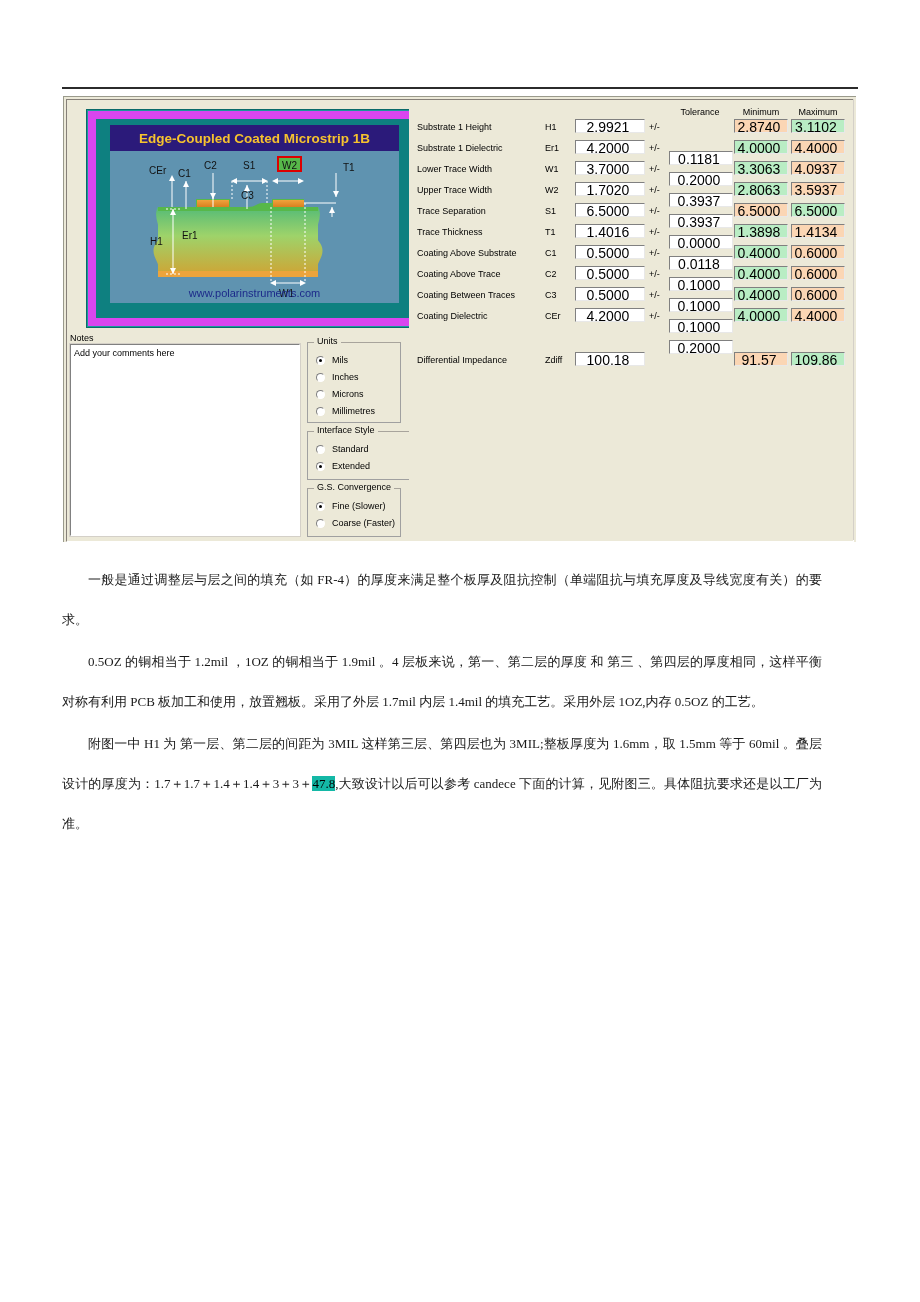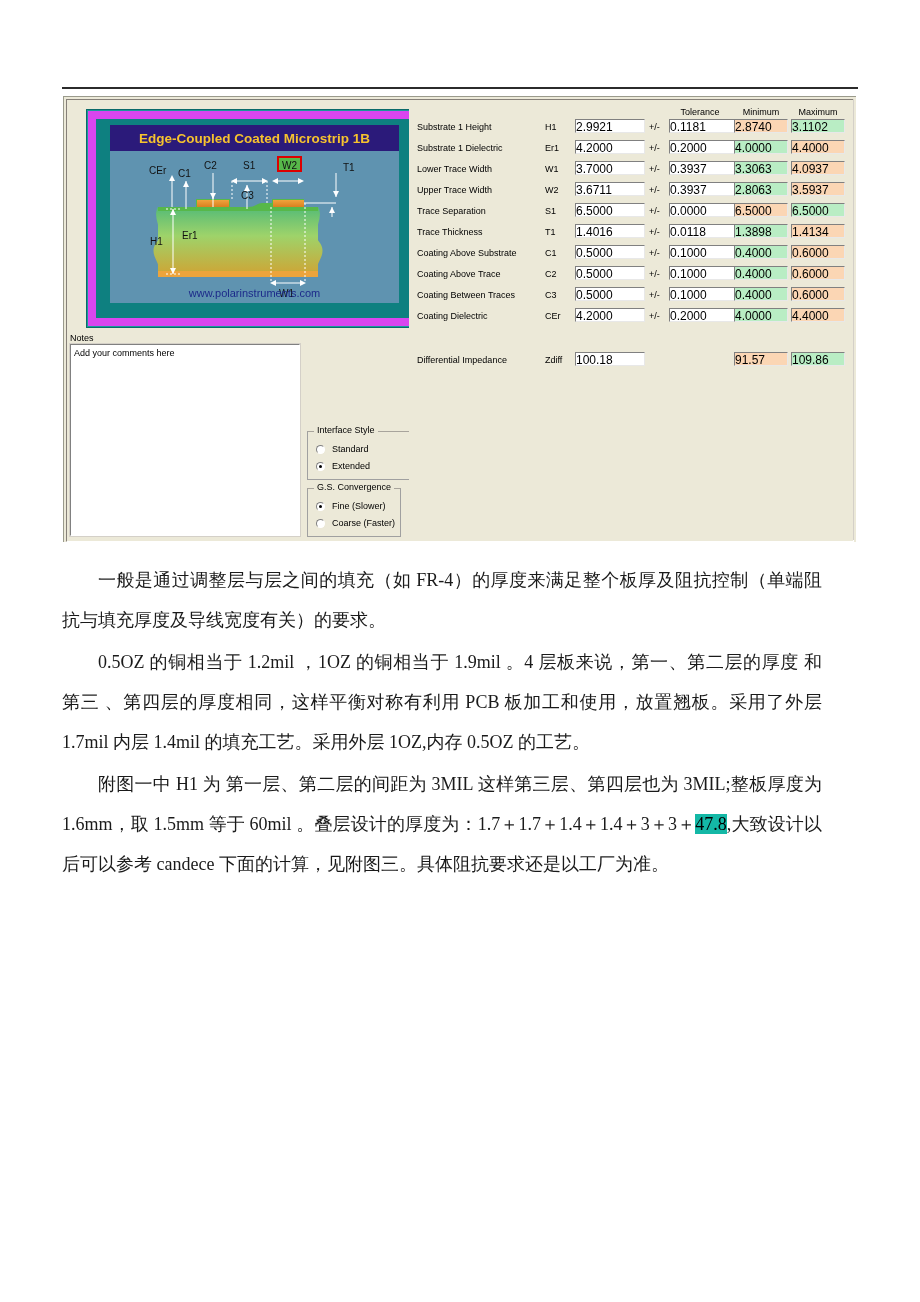--- a/index.html
+++ b/index.html
@@ -75,25 +75,25 @@
   .col-head{position:absolute;font-size:9px;color:#000;text-align:center;}
 
   .prm-row{position:absolute;left:0;width:441px;height:21px;}
   .prm-name{position:absolute;left:8px;top:4px;font-size:9px;white-space:nowrap;}
   .prm-sym{position:absolute;left:136px;top:4px;font-size:9px;}
   .fld{
     position:absolute;top:1px;height:14px;box-sizing:border-box;
     background:#ffffff;
     border-top:1px solid #808080;border-left:1px solid #808080;
     border-right:1px solid #e8e8e8;border-bottom:1px solid #e8e8e8;
-    font-size:12px;text-align:left;padding:1px 4px 0 0;line-height:12px;
+    font-size:14px;text-align:center;padding:1px 4px 0 0;line-height:12px;
     color:#000;overflow:hidden;white-space:nowrap;
   }
   .fld.value{left:166px;width:70px;}
-  .fld.tol{left:260px;width:74px;}
+  .fld.tol{left:260px;width:64px;margin-top:32px;}
   .fld.min{left:325px;width:54px;}
   .fld.max{left:382px;width:54px;}
   .fld.peach{background:#fbd6b4;}
   .fld.green{background:#b9edc4;}
   .pm{position:absolute;left:240px;top:4px;font-size:9px;}
 
   
   #zdiff-row{position:absolute;left:0;top:249px;width:441px;height:21px;}
 
   
@@ -101,21 +101,21 @@
 
   
   #doc{position:absolute;left:0;top:560px;width:920px;}
   #doc-title{
     text-align:center;font-family:"Liberation Serif", serif;
     font-weight:bold;font-size:25px;letter-spacing:2px;color:#000;
     margin:0 0 16px 0;
   }
   .para{
     font-family:"Liberation Serif", serif;
-    font-size:18px;line-height:40px;color:#1a1a1a;
+    font-size:13px;line-height:40px;color:#1a1a1a;
     margin:0 98px 0 62px;text-align:justify;text-justify:inter-ideograph;
     text-indent:2em;
   }
   .para + .para{margin-top:2px;}
   .hl{background:#14b8a6;color:#000;}
 </style>
 </head>
 <body>
 
 <div id="page-rule"></div>
@@ -222,20 +222,39 @@
           <text x="158.5" y="178" text-anchor="middle" font-family="Liberation Sans, sans-serif" font-size="11" fill="#1c2a8a">www.polarinstruments.com</text>
         </svg>
       </div>
     </div>
 
     <div id="notes-label">Notes</div>
     <div id="notes-box">
       <div id="notes-text">Add your comments here</div>
     </div>
 
+    <div id="grp-units" class="groupbox">
+      <div class="gb-title">Units</div>
+      <div class="radio-row" style="top:9px">
+        <span class="radio on"></span>
+        <span class="radio-label">Mils</span>
+      </div>
+      <div class="radio-row" style="top:26px">
+        <span class="radio"></span>
+        <span class="radio-label">Inches</span>
+      </div>
+      <div class="radio-row" style="top:43px">
+        <span class="radio"></span>
+        <span class="radio-label">Microns</span>
+      </div>
+      <div class="radio-row" style="top:60px">
+        <span class="radio"></span>
+        <span class="radio-label">Millimetres</span>
+      </div>
+    </div>
 
     <div id="grp-iface" class="groupbox">
       <div class="gb-title">Interface Style</div>
       <div class="radio-row" style="top:9px">
         <span class="radio"></span>
         <span class="radio-label">Standard</span>
       </div>
       <div class="radio-row" style="top:26px">
         <span class="radio on"></span>
         <span class="radio-label">Extended</span>
@@ -283,21 +302,21 @@
             <div class="prm-sym">W1</div>
             <div class="fld value">3.7000</div>
             <div class="pm">+/-</div>
             <div class="fld tol">0.3937</div>
             <div class="fld min green">3.3063</div>
             <div class="fld max peach">4.0937</div>
           </div>
           <div class="prm-row" style="top: 79px;">
             <div class="prm-name">Upper Trace Width</div>
             <div class="prm-sym">W2</div>
-            <div class="fld value">3.6711</div>
+            <div class="fld value">1.7020</div>
             <div class="pm">+/-</div>
             <div class="fld tol">0.3937</div>
             <div class="fld min green">2.8063</div>
             <div class="fld max peach">3.5937</div>
           </div>
           <div class="prm-row" style="top: 100px;">
             <div class="prm-name">Trace Separation</div>
             <div class="prm-sym">S1</div>
             <div class="fld value">6.5000</div>
             <div class="pm">+/-</div>

